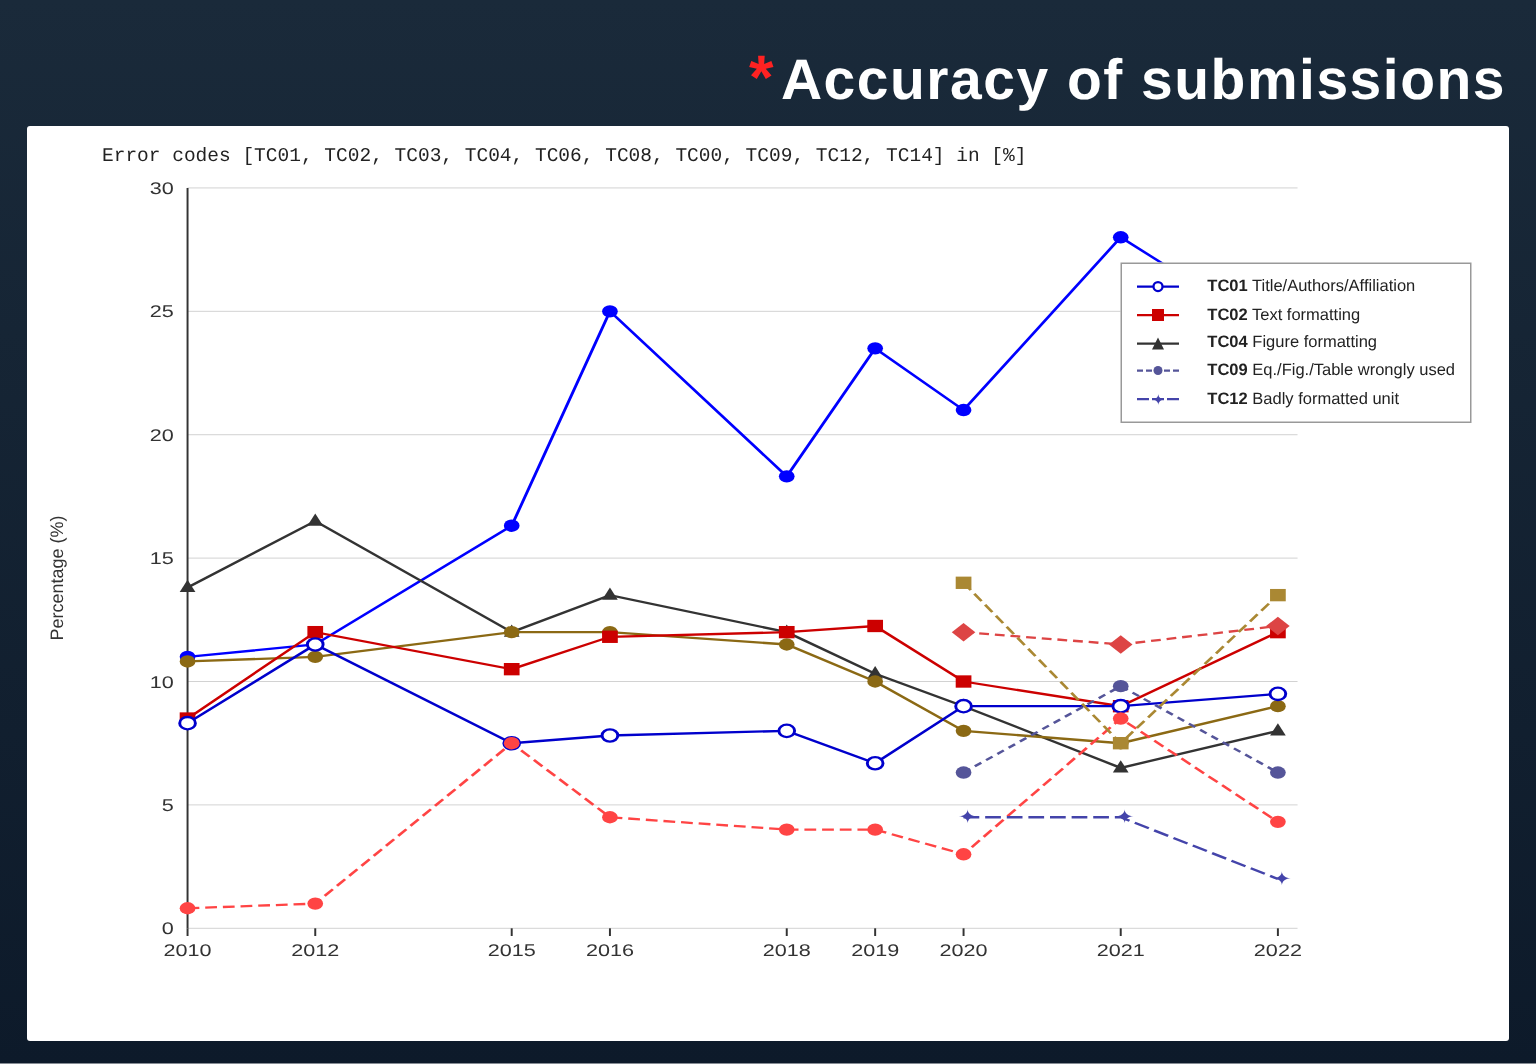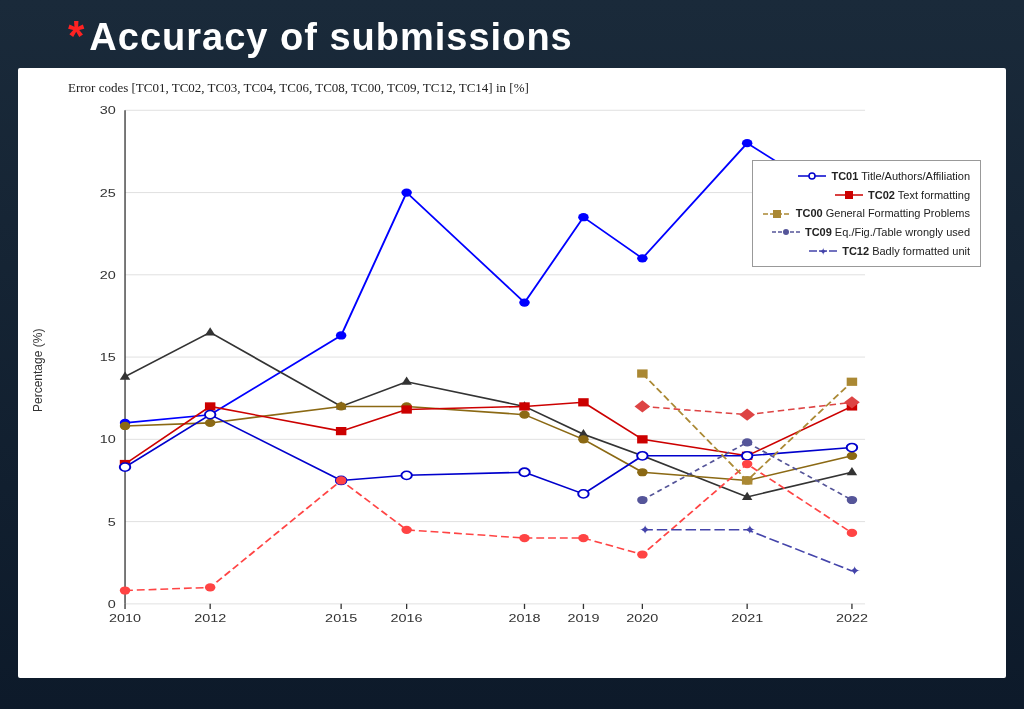--- a/index.html
+++ b/index.html
@@ -5,21 +5,22 @@
     * { margin: 0; padding: 0; box-sizing: border-box; }
     body {
       width: 1024px;
       height: 709px;
       background: linear-gradient(180deg, #1a2a3a 0%, #0d1a2a 100%);
       font-family: 'Georgia', serif;
       overflow: hidden;
       position: relative;
     }
     #header {
-      padding: 12px 20px 8px 20px;
+      text-align: right;
+      padding: 28px 20px 8px 20px;
       position: relative;
       margin-left: 48px;
     }
     #header h1 {
       color: #ffffff;
       font-size: 38px;
       font-weight: bold;
       font-family: 'Arial Black', sans-serif;
       letter-spacing: 1px;
     }
@@ -32,21 +33,21 @@
       background: #ffffff;
       margin: 0 18px 18px 18px;
       padding: 12px 10px 10px 10px;
       border-radius: 2px;
       position: relative;
       height: 610px;
     }
     #chart-title {
       font-size: 13px;
       color: #222;
-      font-family: Liberation Serif, serif;
+      font-family: Liberation Mono, monospace;
       margin-bottom: 4px;
       margin-left: 40px;
     }
     #chart-area {
       position: relative;
       display: flex;
       flex-direction: row;
     }
     #y-axis-label {
       writing-mode: vertical-rl;
@@ -80,22 +81,21 @@
       padding: 6px 10px;
       font-family: 'Arial', sans-serif;
       font-size: 11px;
       color: #222;
       line-height: 1.7;
       z-index: 10;
     }
     .legend-item {
       display: flex;
       align-items: center;
-      gap: 5px;
-      justify-content: flex-end;
+      gap: 19px;
     }
   </style>
 </head>
 <body>
 
 <div id="header">
   <h1>
     <span class="asterisk">*</span><span>Accuracy of submissions</span>
   </h1>
 </div>
@@ -250,24 +250,24 @@
         </div>
         <div class="legend-item">
           <svg width="28" height="10">
               <line x1="0" y1="5" x2="28" y2="5" stroke="#cc0000" stroke-width="1.5"></line>
               <rect x="10" y="1" width="8" height="8" fill="#cc0000"></rect>
             </svg>
           <span><b>TC02</b> Text formatting</span>
         </div>
         <div class="legend-item">
           <svg width="28" height="10">
-              <line x1="0" y1="5" x2="28" y2="5" stroke="#aa8833" stroke-width="1.5" stroke-dasharray="5,2"></line>
-              <rect x="10" y="1" width="8" height="8" fill="#aa8833"></rect>
-            </svg>
-          <span><b>TC00</b> General Formatting Problems</span>
+              <line x1="0" y1="5" x2="28" y2="5" stroke="#333333" stroke-width="1.5"></line>
+              <polygon points="14,1 18,9 10,9" fill="#333333"></polygon>
+            </svg>
+          <span><b>TC04</b> Figure formatting</span>
         </div>
         <div class="legend-item">
           <svg width="28" height="10">
               <line x1="0" y1="5" x2="28" y2="5" stroke="#555599" stroke-width="1.5" stroke-dasharray="4,2"></line>
               <circle cx="14" cy="5" r="3" fill="#555599"></circle>
             </svg>
           <span><b>TC09</b> Eq./Fig./Table wrongly used</span>
         </div>
         <div class="legend-item">
           <svg width="28" height="10">

